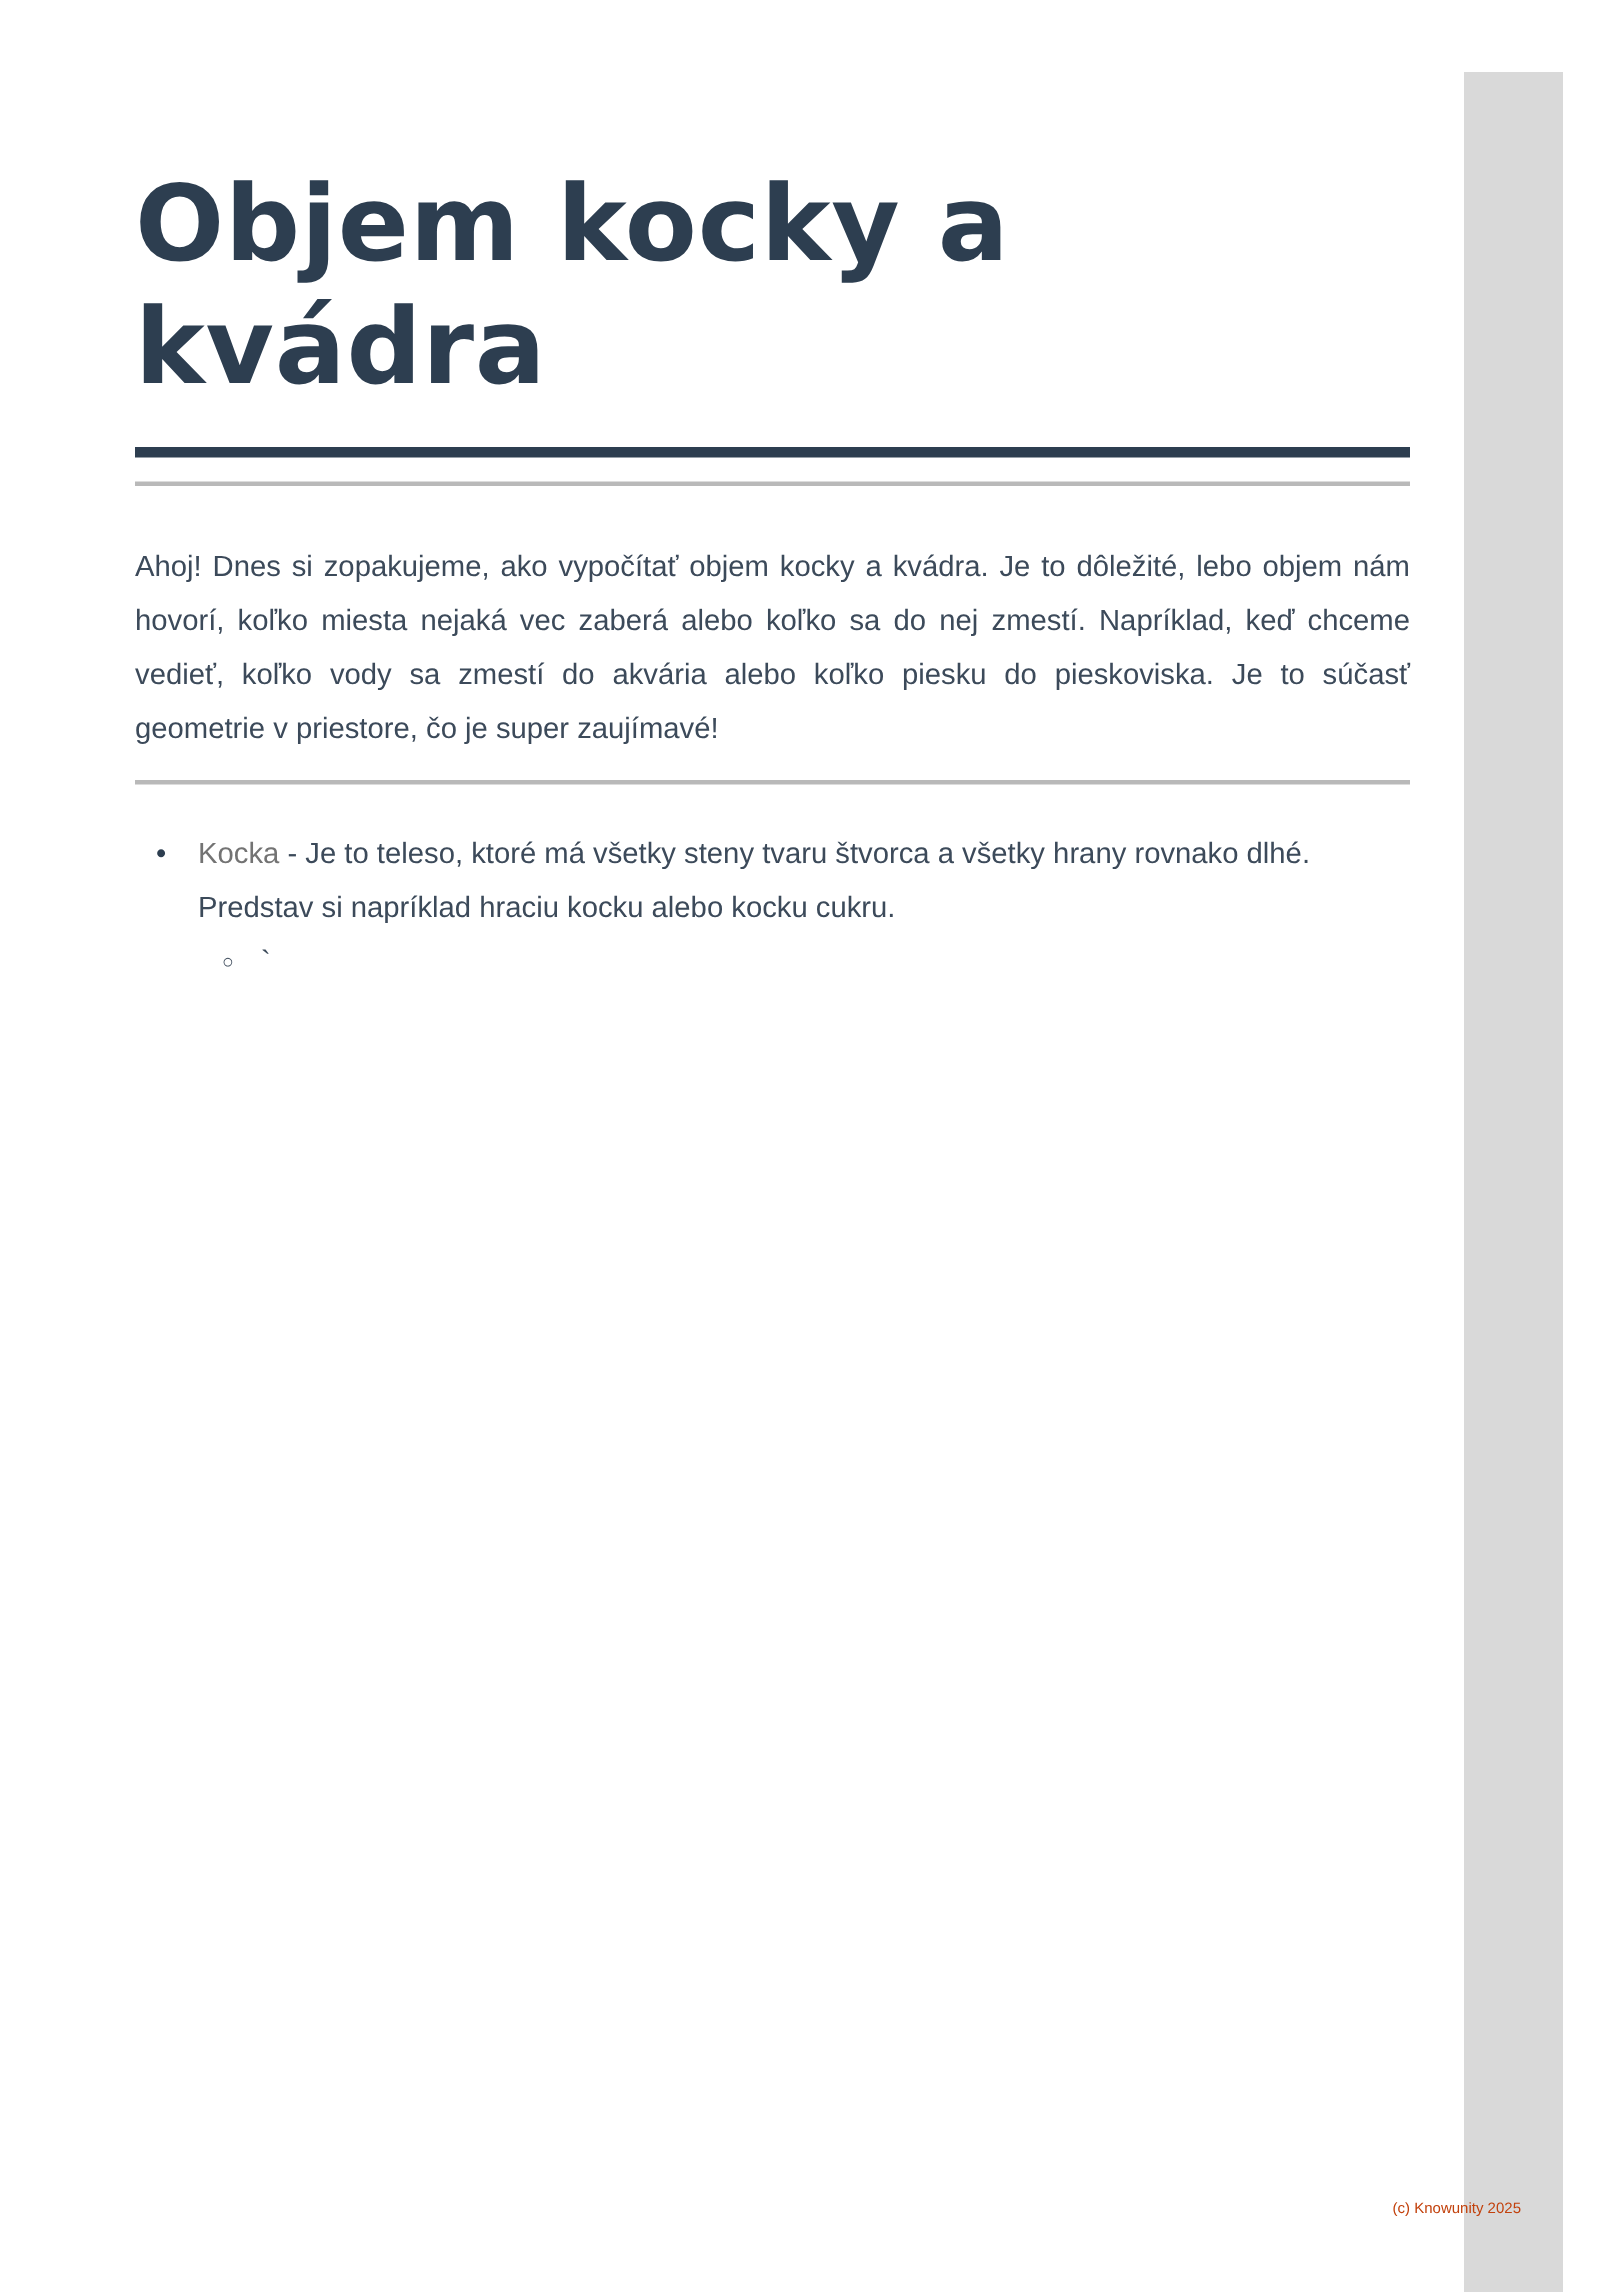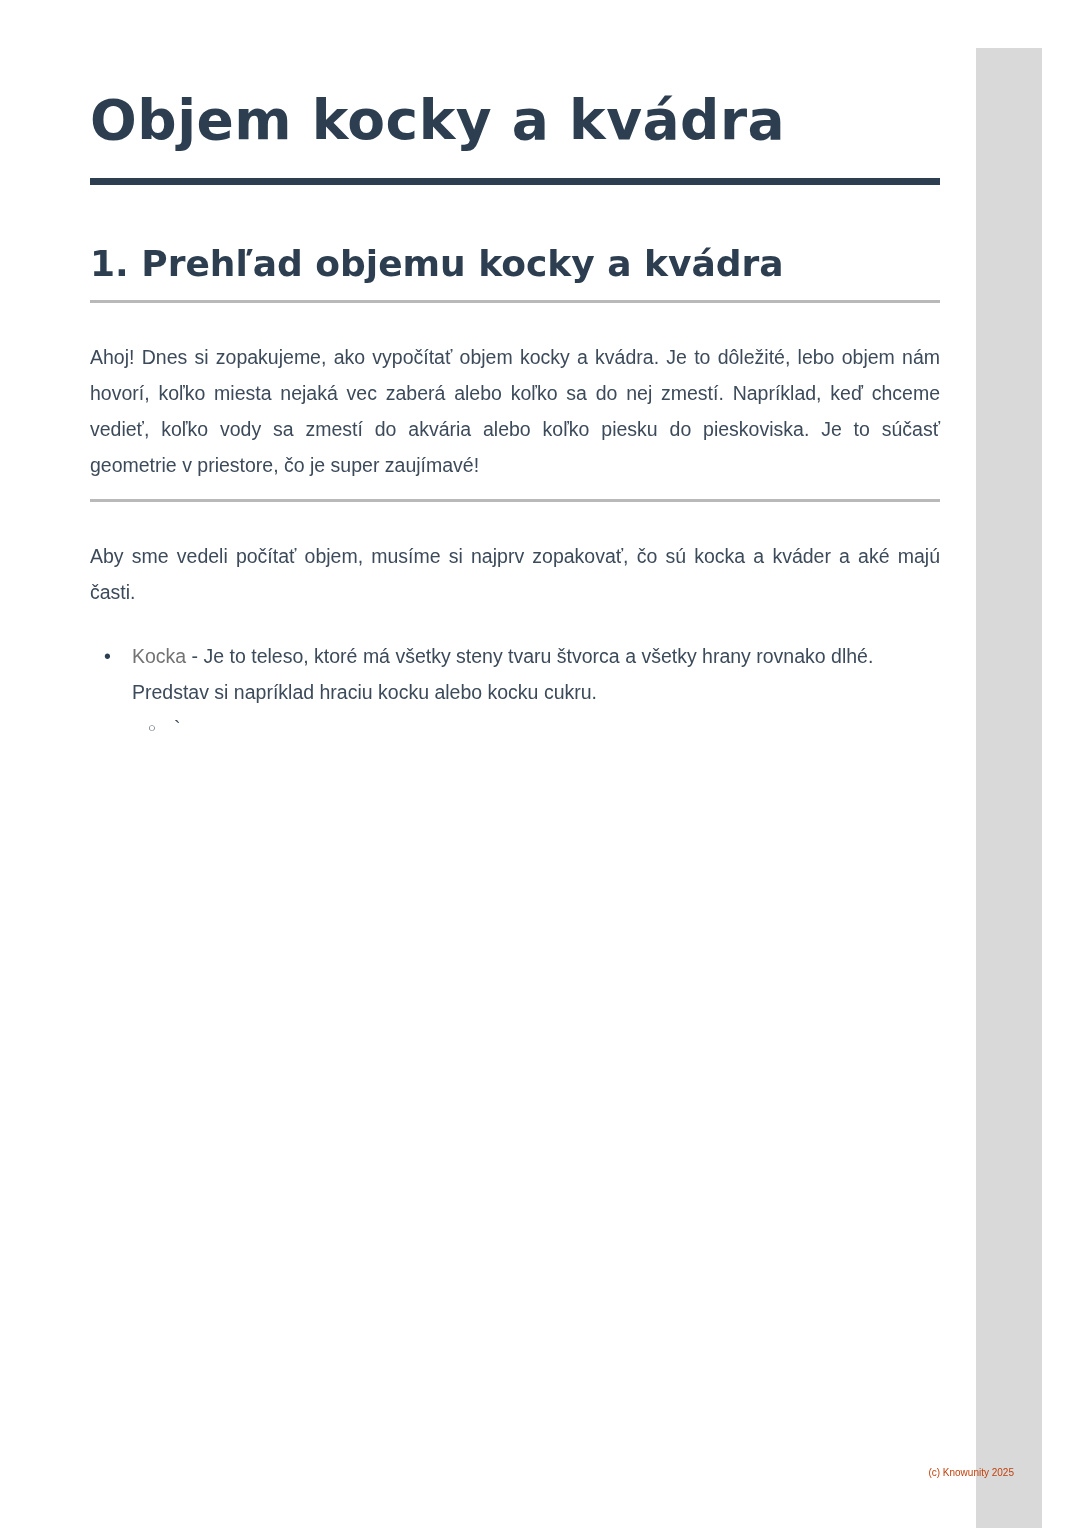--- a/index.html
+++ b/index.html
@@ -18,25 +18,26 @@
     height: 1480px;
     background: #d9d9d9;
   }
   .content {
     position: absolute;
     left: 90px;
     top: 88px;
     width: 850px;
   }
   .doc-title {
-    font-size: 55px;
+    font-size: 70px;
     font-weight: 800;
     letter-spacing: 0.5px;
     color: #2d3e50;
     font-family: "DejaVu Sans", "Liberation Sans", sans-serif;
+    margin-top: 20px;
   }
   .title-rule {
     margin-top: 26px;
     height: 7px;
     background: #2d3e50;
     border: none;
   }
   .section-heading {
     margin-top: 58px;
     font-size: 36px;
@@ -109,26 +110,24 @@
 </head>
 <body>
 
 <div class="page-edge-strip"></div>
 
 <div class="content">
 
   <h1 class="doc-title">Objem kocky a kvádra</h1>
   <div class="title-rule"></div>
 
-  <h2 class="section-heading">1. Prehľad objemu kocky a kvádra</h2>
   <div class="section-rule"></div>
   <p class="paragraph">Ahoj! Dnes si zopakujeme, ako vypočítať objem kocky a kvádra. Je to dôležité, lebo objem nám hovorí, koľko miesta nejaká vec zaberá alebo koľko sa do nej zmestí. Napríklad, keď chceme vedieť, koľko vody sa zmestí do akvária alebo koľko piesku do pieskoviska. Je to súčasť geometrie v priestore, čo je super zaujímavé!</p>
 
   <div class="section-rule"></div>
-  <p class="paragraph">Aby sme vedeli počítať objem, musíme si najprv zopakovať, čo sú kocka a kváder a aké majú časti.</p>
 
   <div class="bullet-list">
     <div class="bullet-row">
       <span class="bullet-marker">•</span>
       <span class="bullet-body"><span class="bullet-term">Kocka</span><span> - </span><span>Je to teleso, ktoré má všetky steny tvaru štvorca a všetky hrany rovnako dlhé. Predstav si napríklad hraciu kocku alebo kocku cukru.</span></span>
     </div>
     <div class="sub-bullet-row">
       <span class="sub-bullet-marker">○</span>
       <span class="sub-bullet-body">`</span>
     </div>

